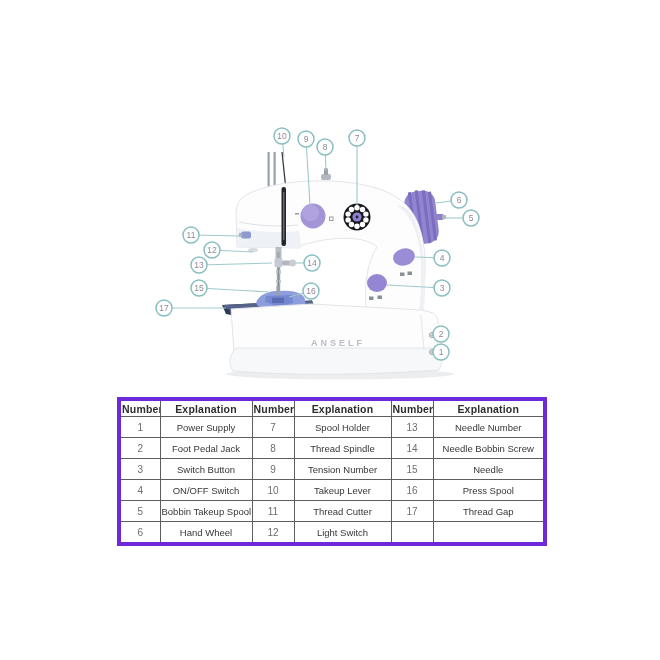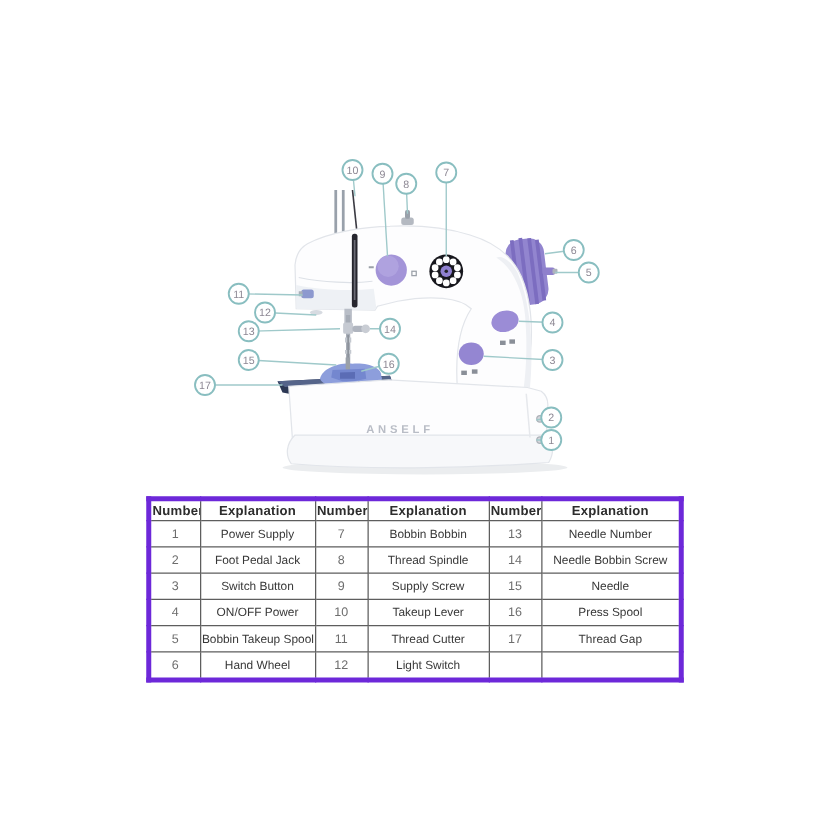--- a/index.html
+++ b/index.html
@@ -1,19 +1,19 @@
 <!DOCTYPE html>
 <html><head>
 <meta charset="utf-8">
 <style>
   html,body{margin:0;padding:0;background:#ffffff;}
   #stage{position:relative;width:660px;height:660px;background:#ffffff;overflow:hidden;
          font-family:"Liberation Sans",sans-serif;}
   #machine-art{position:absolute;left:0;top:0;}
-  #brand{position:absolute;left:293px;top:338px;width:72px;text-align:left;
+  #brand{position:absolute;left:293px;top:338px;width:72px;text-align:right;
          font-size:9px;font-weight:600;letter-spacing:3px;color:#b9bdc6;}
   table.parts{position:absolute;left:117px;top:397px;width:426px;height:141px;
               border-collapse:collapse;table-layout:fixed;background:#fff;
               border:4px solid #6d28d9;}
   table.parts th, table.parts td{border:1px solid #5e5e5e;text-align:center;
               vertical-align:middle;padding:0 1px;overflow:hidden;white-space:nowrap;}
   table.parts th{font-size:10.5px;font-weight:bold;color:#2d2d2d;height:15px;letter-spacing:.2px;}
   table.parts td{height:20px;}
   td.num{font-size:10px;color:#6d6d6d;}
   td.exp{font-size:9.5px;color:#373737;}
@@ -261,43 +261,43 @@
           <th>Explanation</th>
           <th>Number</th>
           <th>Explanation</th>
         </tr>
       </thead>
     <tbody id="parts-body">
         <tr>
           <td class="num">1</td>
           <td class="exp">Power Supply</td>
           <td class="num">7</td>
-          <td class="exp">Bobbin Bobbin</td>
+          <td class="exp">Spool Holder</td>
           <td class="num">13</td>
           <td class="exp">Needle Number</td>
         </tr>
         <tr>
           <td class="num">2</td>
           <td class="exp">Foot Pedal Jack</td>
           <td class="num">8</td>
           <td class="exp">Thread Spindle</td>
           <td class="num">14</td>
           <td class="exp">Needle Bobbin Screw</td>
         </tr>
         <tr>
           <td class="num">3</td>
           <td class="exp">Switch Button</td>
           <td class="num">9</td>
-          <td class="exp">Supply Screw</td>
+          <td class="exp">Tension Number</td>
           <td class="num">15</td>
           <td class="exp">Needle</td>
         </tr>
         <tr>
           <td class="num">4</td>
-          <td class="exp">ON/OFF Power</td>
+          <td class="exp">ON/OFF Switch</td>
           <td class="num">10</td>
           <td class="exp">Takeup Lever</td>
           <td class="num">16</td>
           <td class="exp">Press Spool</td>
         </tr>
         <tr>
           <td class="num">5</td>
           <td class="exp">Bobbin Takeup Spool</td>
           <td class="num">11</td>
           <td class="exp">Thread Cutter</td>

